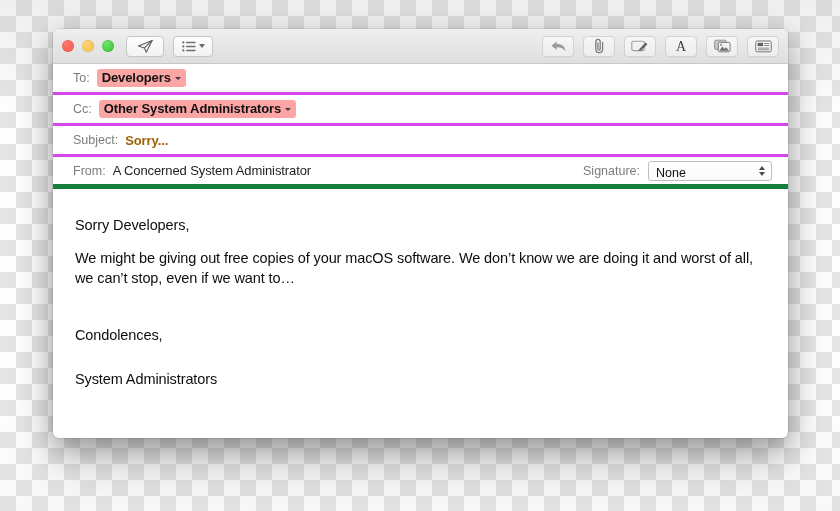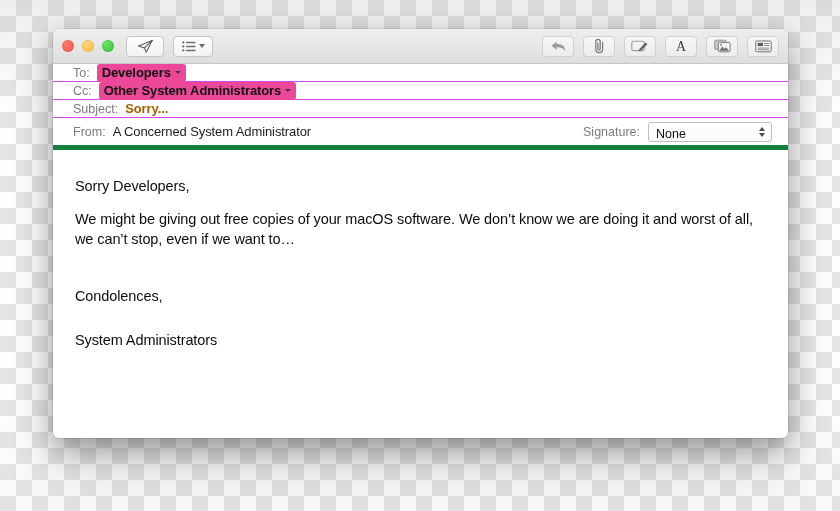--- a/index.html
+++ b/index.html
@@ -108,37 +108,37 @@
     border-left: 3.5px solid transparent;
     border-right: 3.5px solid transparent;
     border-top: 4px solid #6a6a6a;
   }
 
   
   .hdr-row {
     position: relative;
     display: flex;
     align-items: center;
-    height: 18px;
+    height: 31px;
     padding: 0 0 0 20px;
-    border-bottom: 1px solid #d946ef;
+    border-bottom: 3px solid #d946ef;
     box-sizing: border-box;
   }
   .hdr-row.from-row { height: 32px; border-bottom: 5px solid #15803d; }
   .hdr-label {
     color: #7c7c7c;
     font-size: 12.5px;
     margin-right: 7px;
     white-space: nowrap;
   }
   .token {
     display: inline-flex;
     align-items: center;
     gap: 4px;
-    background: #ec4899;
+    background: #fca5a5;
     border-radius: 3px;
     padding: 1px 5px 2px 5px;
     font-size: 13px;
     color: #111111;
     font-weight: 600;
     letter-spacing: -0.1px;
     cursor: default;
   }
   .token .tchev {
     width: 0; height: 0;

